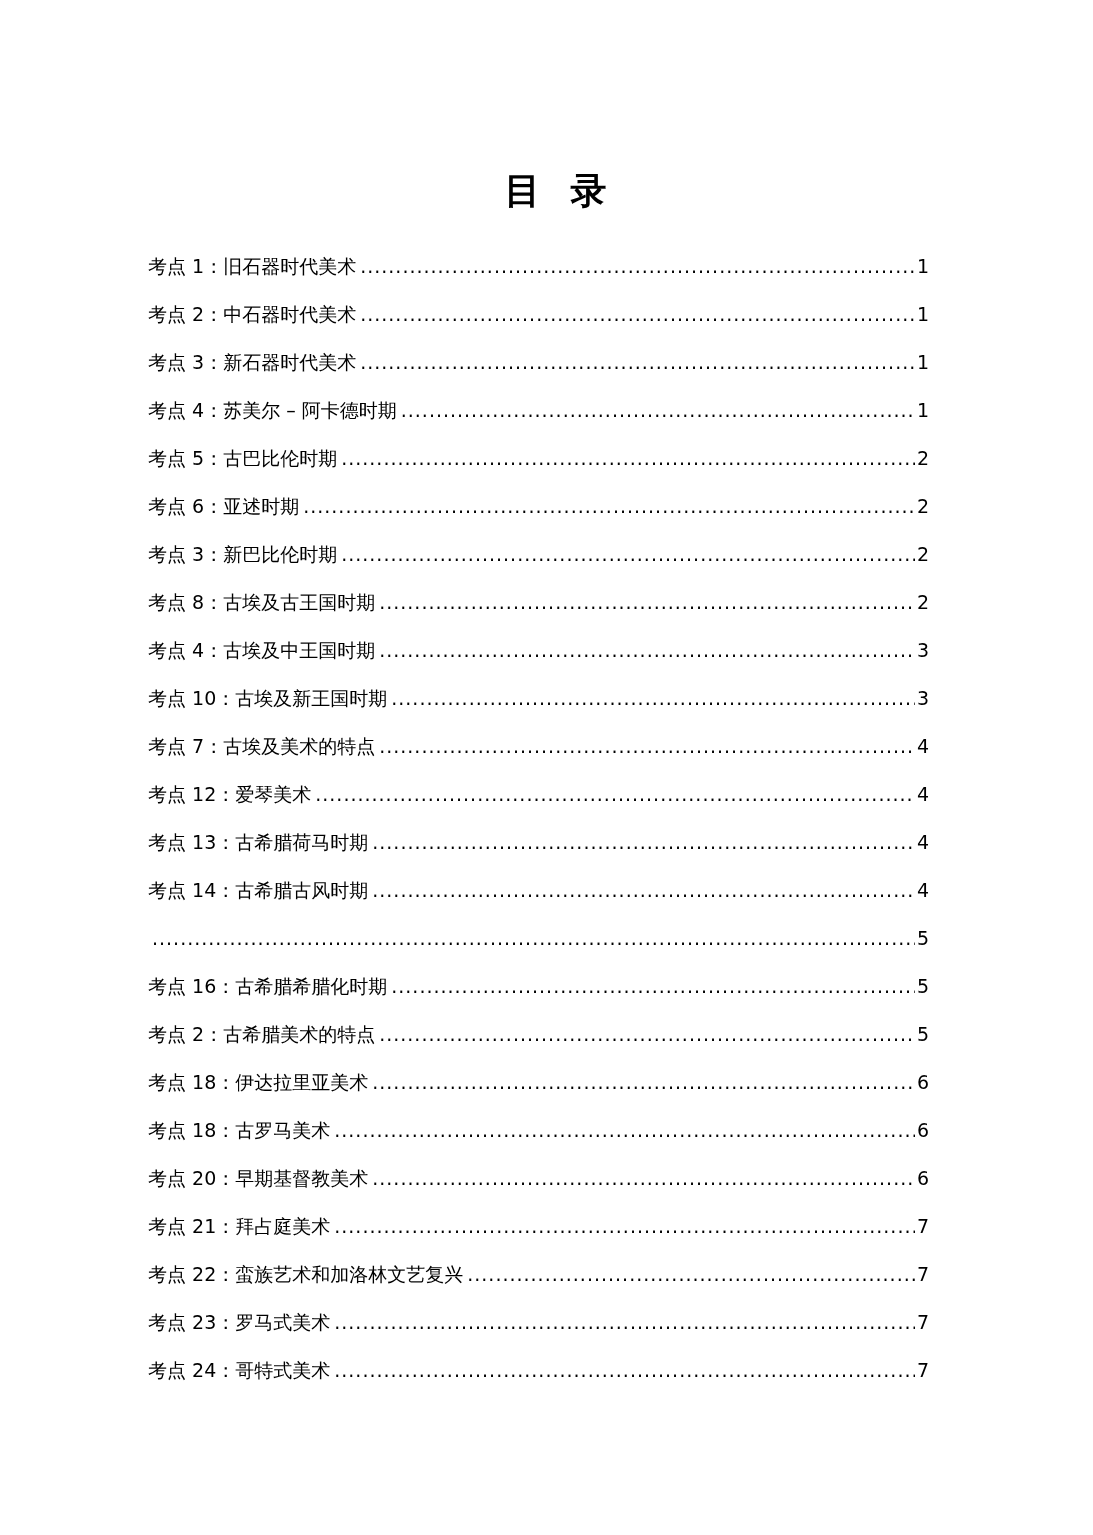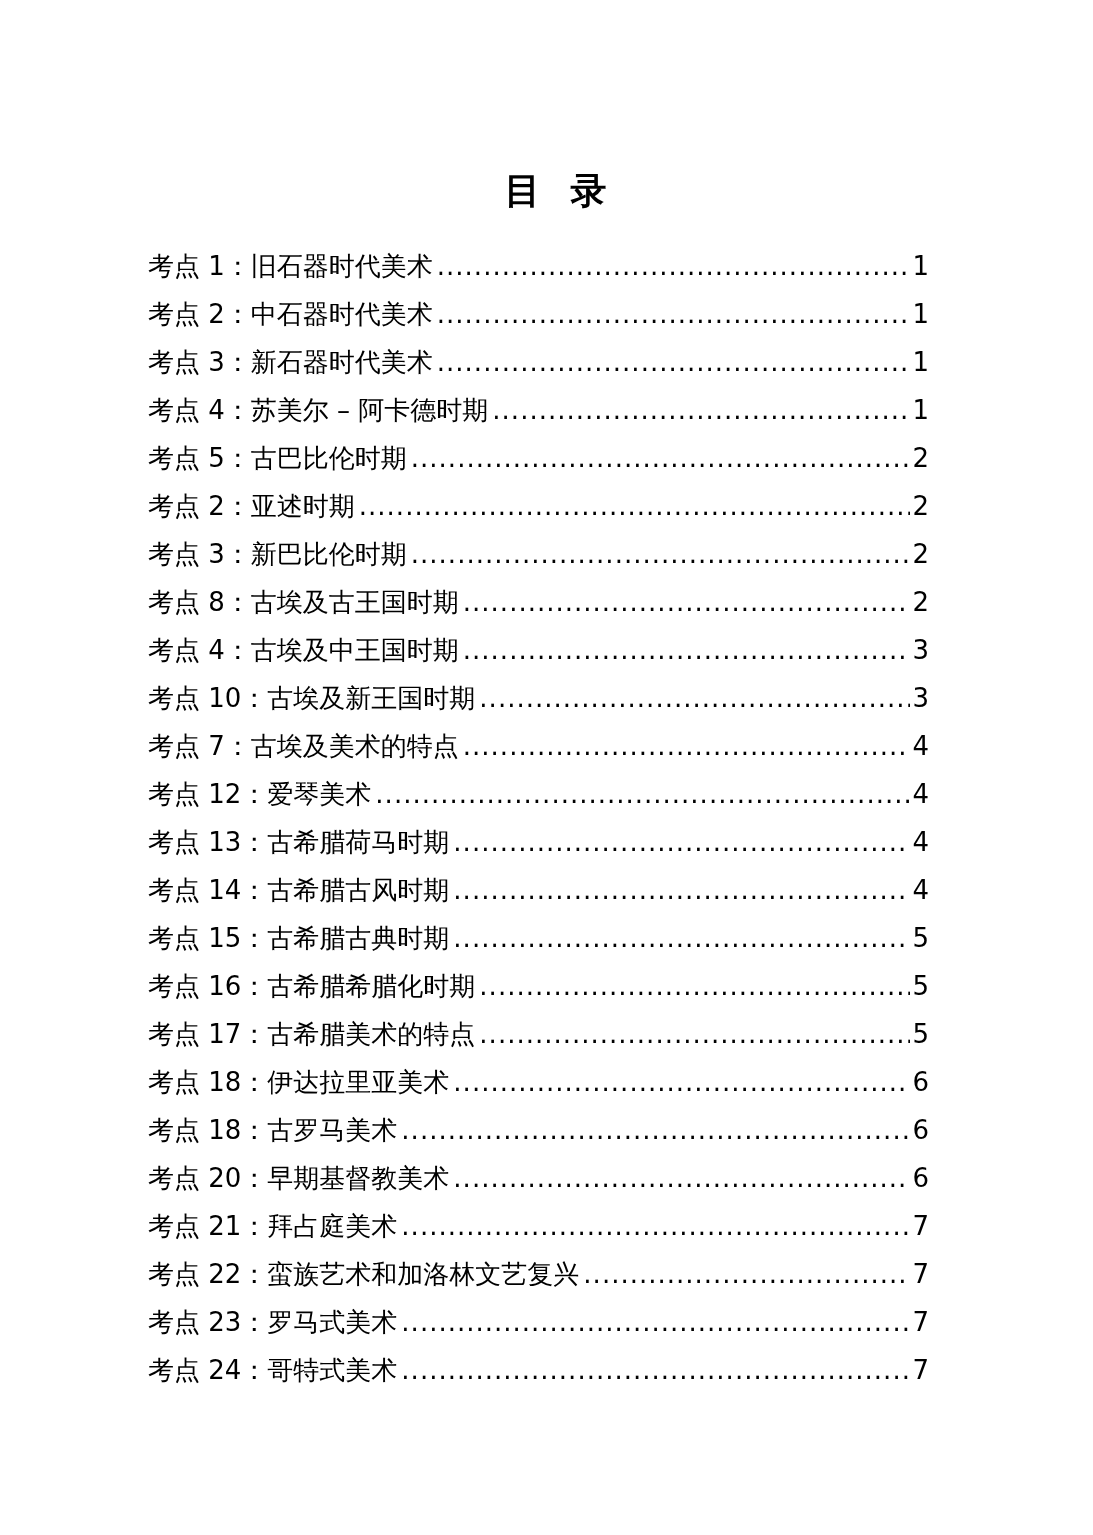--- a/index.html
+++ b/index.html
@@ -34,21 +34,21 @@
       left: 148px;
       width: 781px;
       margin: 0;
       padding: 0;
       list-style: none;
     }
     .toc-entry {
       display: flex;
       align-items: baseline;
       height: 48px;
-      font-size: 26px;
+      font-size: 19px;
       line-height: 48px;
       white-space: nowrap;
       overflow: hidden;
       cursor: pointer;
     }
     .toc-label {
       flex: 0 0 auto;
     }
     .toc-leader {
       flex: 1 1 auto;
@@ -90,21 +90,21 @@
       <span class="toc-label">考点 4：苏美尔 – 阿卡德时期</span>
       <span class="toc-leader"></span>
       <span class="toc-page">1</span>
     </li>
   <li class="toc-entry">
       <span class="toc-label">考点 5：古巴比伦时期</span>
       <span class="toc-leader"></span>
       <span class="toc-page">2</span>
     </li>
   <li class="toc-entry">
-      <span class="toc-label">考点 2：亚述时期</span>
+      <span class="toc-label">考点 6：亚述时期</span>
       <span class="toc-leader"></span>
       <span class="toc-page">2</span>
     </li>
   <li class="toc-entry">
       <span class="toc-label">考点 3：新巴比伦时期</span>
       <span class="toc-leader"></span>
       <span class="toc-page">2</span>
     </li>
   <li class="toc-entry">
       <span class="toc-label">考点 8：古埃及古王国时期</span>
@@ -135,31 +135,30 @@
       <span class="toc-label">考点 13：古希腊荷马时期</span>
       <span class="toc-leader"></span>
       <span class="toc-page">4</span>
     </li>
   <li class="toc-entry">
       <span class="toc-label">考点 14：古希腊古风时期</span>
       <span class="toc-leader"></span>
       <span class="toc-page">4</span>
     </li>
   <li class="toc-entry">
-      <span class="toc-label">考点 15：古希腊古典时期</span>
       <span class="toc-leader"></span>
       <span class="toc-page">5</span>
     </li>
   <li class="toc-entry">
       <span class="toc-label">考点 16：古希腊希腊化时期</span>
       <span class="toc-leader"></span>
       <span class="toc-page">5</span>
     </li>
   <li class="toc-entry">
-      <span class="toc-label">考点 17：古希腊美术的特点</span>
+      <span class="toc-label">考点 2：古希腊美术的特点</span>
       <span class="toc-leader"></span>
       <span class="toc-page">5</span>
     </li>
   <li class="toc-entry">
       <span class="toc-label">考点 18：伊达拉里亚美术</span>
       <span class="toc-leader"></span>
       <span class="toc-page">6</span>
     </li>
   <li class="toc-entry">
       <span class="toc-label">考点 18：古罗马美术</span>

